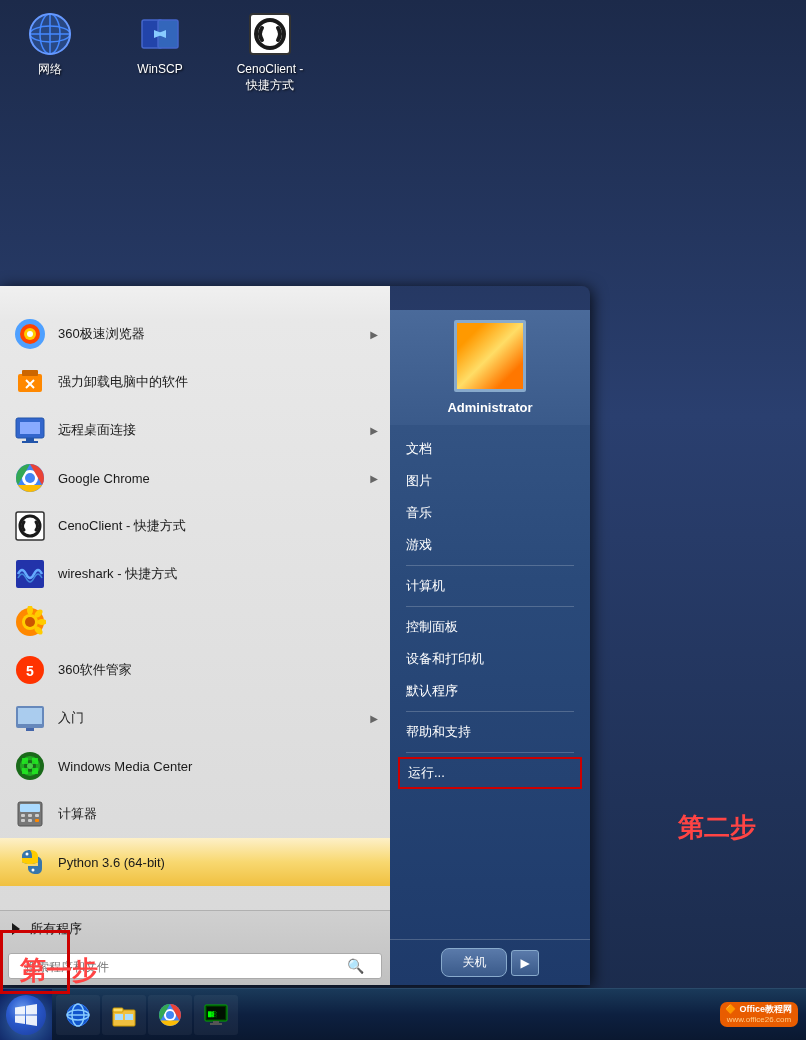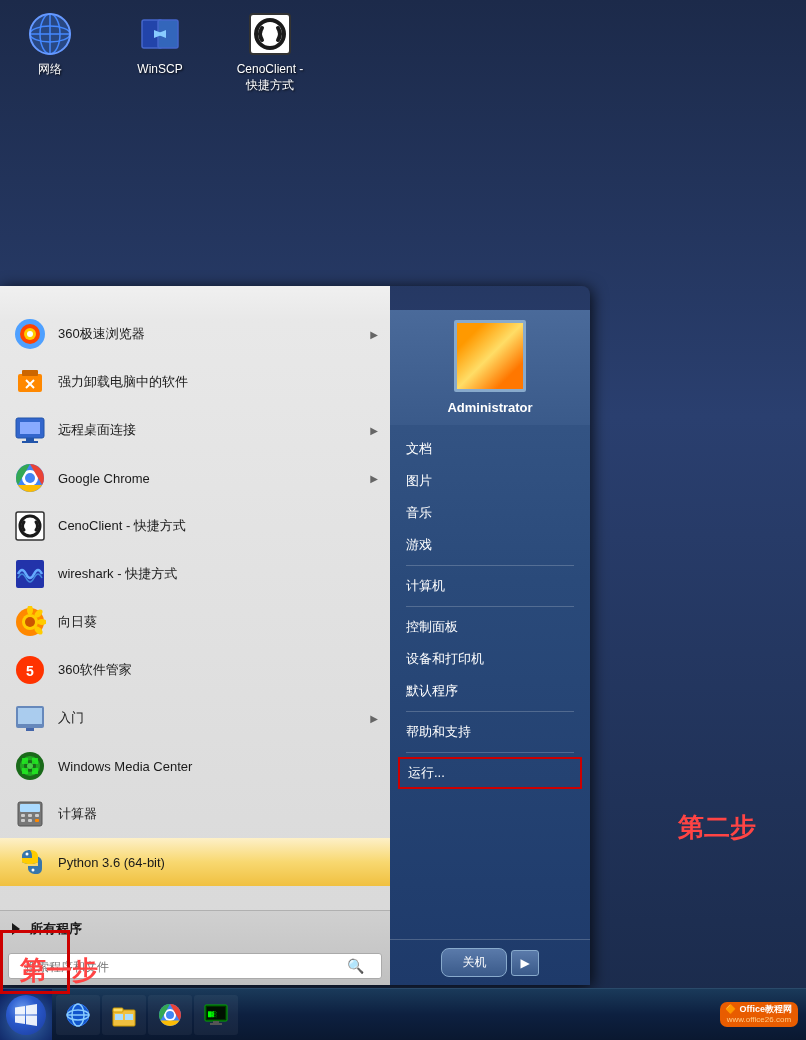--- a/index.html
+++ b/index.html
@@ -129,21 +129,21 @@
       height: 0;
       border-top: 6px solid transparent;
       border-bottom: 6px solid transparent;
       border-left: 8px solid #1a1a1a;
       margin-right: 10px;
     }
 
     .all-programs-label {
       font-size: 13px;
       color: #1a1a1a;
-      font-weight: bold;
+      font-weight: normal;
     }
 
     .search-box {
       display: flex;
       align-items: flex-end;
       margin: 6px 8px;
       background: white;
       border: 1px solid #aaa;
       border-radius: 3px;
       padding: 4px 16px;
@@ -516,21 +516,20 @@
               <circle cx="16" cy="16" r="14" fill="#ff8800"></circle>
               <circle cx="16" cy="16" r="8" fill="#ffcc00"></circle>
               <circle cx="16" cy="16" r="5" fill="#cc5500"></circle>
 
               <ellipse cx="16" cy="4" rx="3" ry="5" fill="#ffcc00" transform="rotate(0 16 16)"></ellipse>
               <ellipse cx="16" cy="4" rx="3" ry="5" fill="#ffcc00" transform="rotate(45 16 16)"></ellipse>
               <ellipse cx="16" cy="4" rx="3" ry="5" fill="#ffcc00" transform="rotate(90 16 16)"></ellipse>
               <ellipse cx="16" cy="4" rx="3" ry="5" fill="#ffcc00" transform="rotate(135 16 16)"></ellipse>
             </svg>
           </div>
-          <span class="item-label">向日葵</span>
         </div>
 
         <div class="menu-item">
           <div class="item-icon">
             <svg width="32" height="32" viewBox="0 0 32 32">
               <circle cx="16" cy="16" r="14" fill="#ff3300"></circle>
               <text x="16" y="22" font-size="14" font-weight="bold" fill="white" text-anchor="middle">5</text>
             </svg>
           </div>
           <span class="item-label">360软件管家</span>

